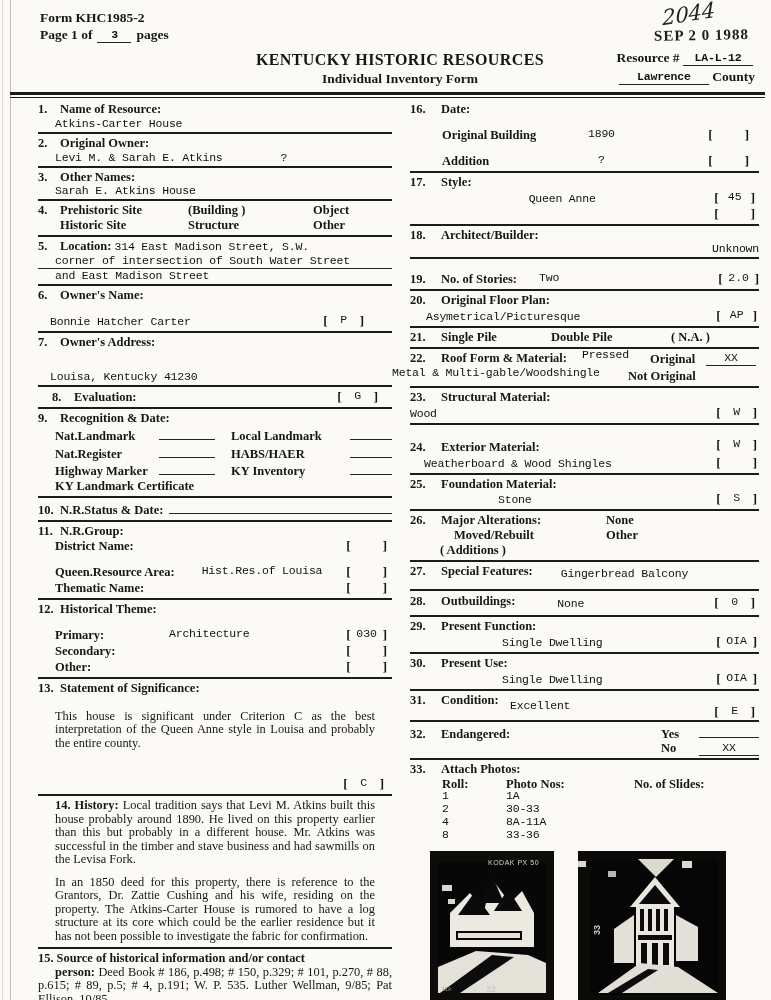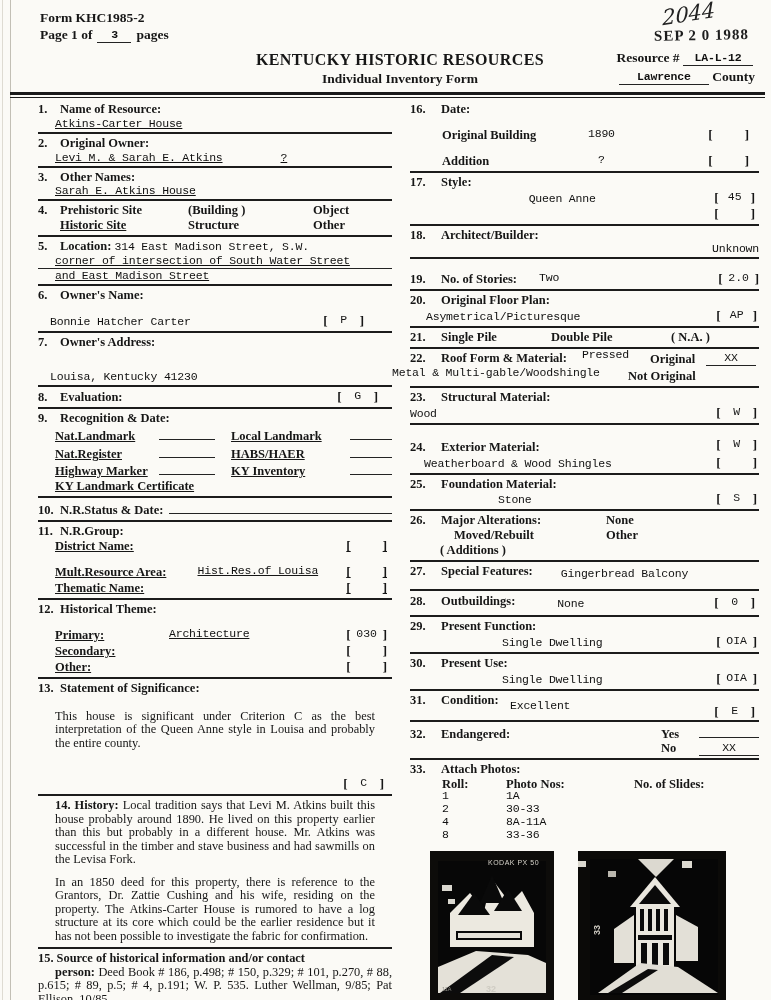--- a/index.html
+++ b/index.html
@@ -30,21 +30,21 @@
   .col-right{flex:1;min-width:0;}
 
   .it{border-bottom:2px solid #1c1c1c;padding:2px 0 2px;position:relative;}
   .it.noline{border-bottom:none;}
   .lbl{font-weight:bold;font-size:12.5px;line-height:1.18;}
   .num{display:inline-block;min-width:22px;}
   .col-right .num{min-width:31px;}
   .ty{font-family:"Liberation Mono",monospace;font-size:11.5px;letter-spacing:-.2px;color:#101010;}
   .raise{position:relative;top:-2px;margin-top:12px;}
   .sink{position:relative;top:2px;}
-  .ind{padding-left:17px;text-decoration:underline;}
+  .ind{padding-left:17px;}
   .ind2{padding-left:32px;}
   .fl{display:flex;align-items:baseline;}
   .sb{justify-content:space-between;}
   .bk{font-weight:bold;font-size:13px;white-space:nowrap;font-family:"Liberation Serif",serif;}
   .bk::before{content:"[";padding-right:3px;}
   .bk::after{content:"]";padding-left:3px;}
   .bk .c{display:inline-block;min-width:26px;text-align:center;
          font-family:"Liberation Mono",monospace;font-size:11.5px;font-weight:normal;
          position:relative;top:-2px;}
   .blank{display:inline-block;border-bottom:1.5px solid #232323;height:13px;vertical-align:baseline;}
@@ -148,21 +148,21 @@
           <span class="bk"><span class="c">P</span></span>
         </div>
       </div>
 
       <div class="it">
         <div class="lbl"><span class="num">7.</span><span>Owner's Address:</span></div>
         <div class="ty" style="margin-top:20px;padding-left:12px">Louisa, Kentucky  41230</div>
       </div>
 
       <div class="it">
-        <div class="fl sb" style="padding-right:14px;">
+        <div class="fl sb" style="padding-right:14px;margin-left:14px;">
           <span class="lbl"><span class="num">8.</span><span>Evaluation:</span></span>
           <span class="bk"><span class="c">G</span></span>
         </div>
       </div>
 
       <div class="it">
         <div class="lbl"><span class="num">9.</span><span>Recognition &amp; Date:</span></div>
         <div class="lbl fl ind">
             <span style="width:112px">Nat.Landmark</span>
             <span class="blank w60"></span>
@@ -192,21 +192,21 @@
           </div>
       </div>
 
       <div class="it">
         <div class="lbl"><span class="num">11.</span><span>N.R.Group:</span></div>
         <div class="fl sb ind" style="padding-right:5px;">
             <span class="lbl">District Name:</span>
             <span class="bk"><span class="c"></span></span>
           </div>
         <div class="fl sb ind" style="padding-right:5px;">
-            <span class="lbl">Mult.Resource Area:</span>
+            <span class="lbl">Queen.Resource Area:</span>
             <span class="ty raise">Hist.Res.of Louisa</span>
             <span class="bk" style="margin-left:-3px"><span class="c"></span></span>
           </div>
         <div class="fl sb ind" style="padding-right:5px;">
             <span class="lbl">Thematic Name:</span>
             <span class="bk"><span class="c"></span></span>
           </div>
       </div>
 
       <div class="it">

